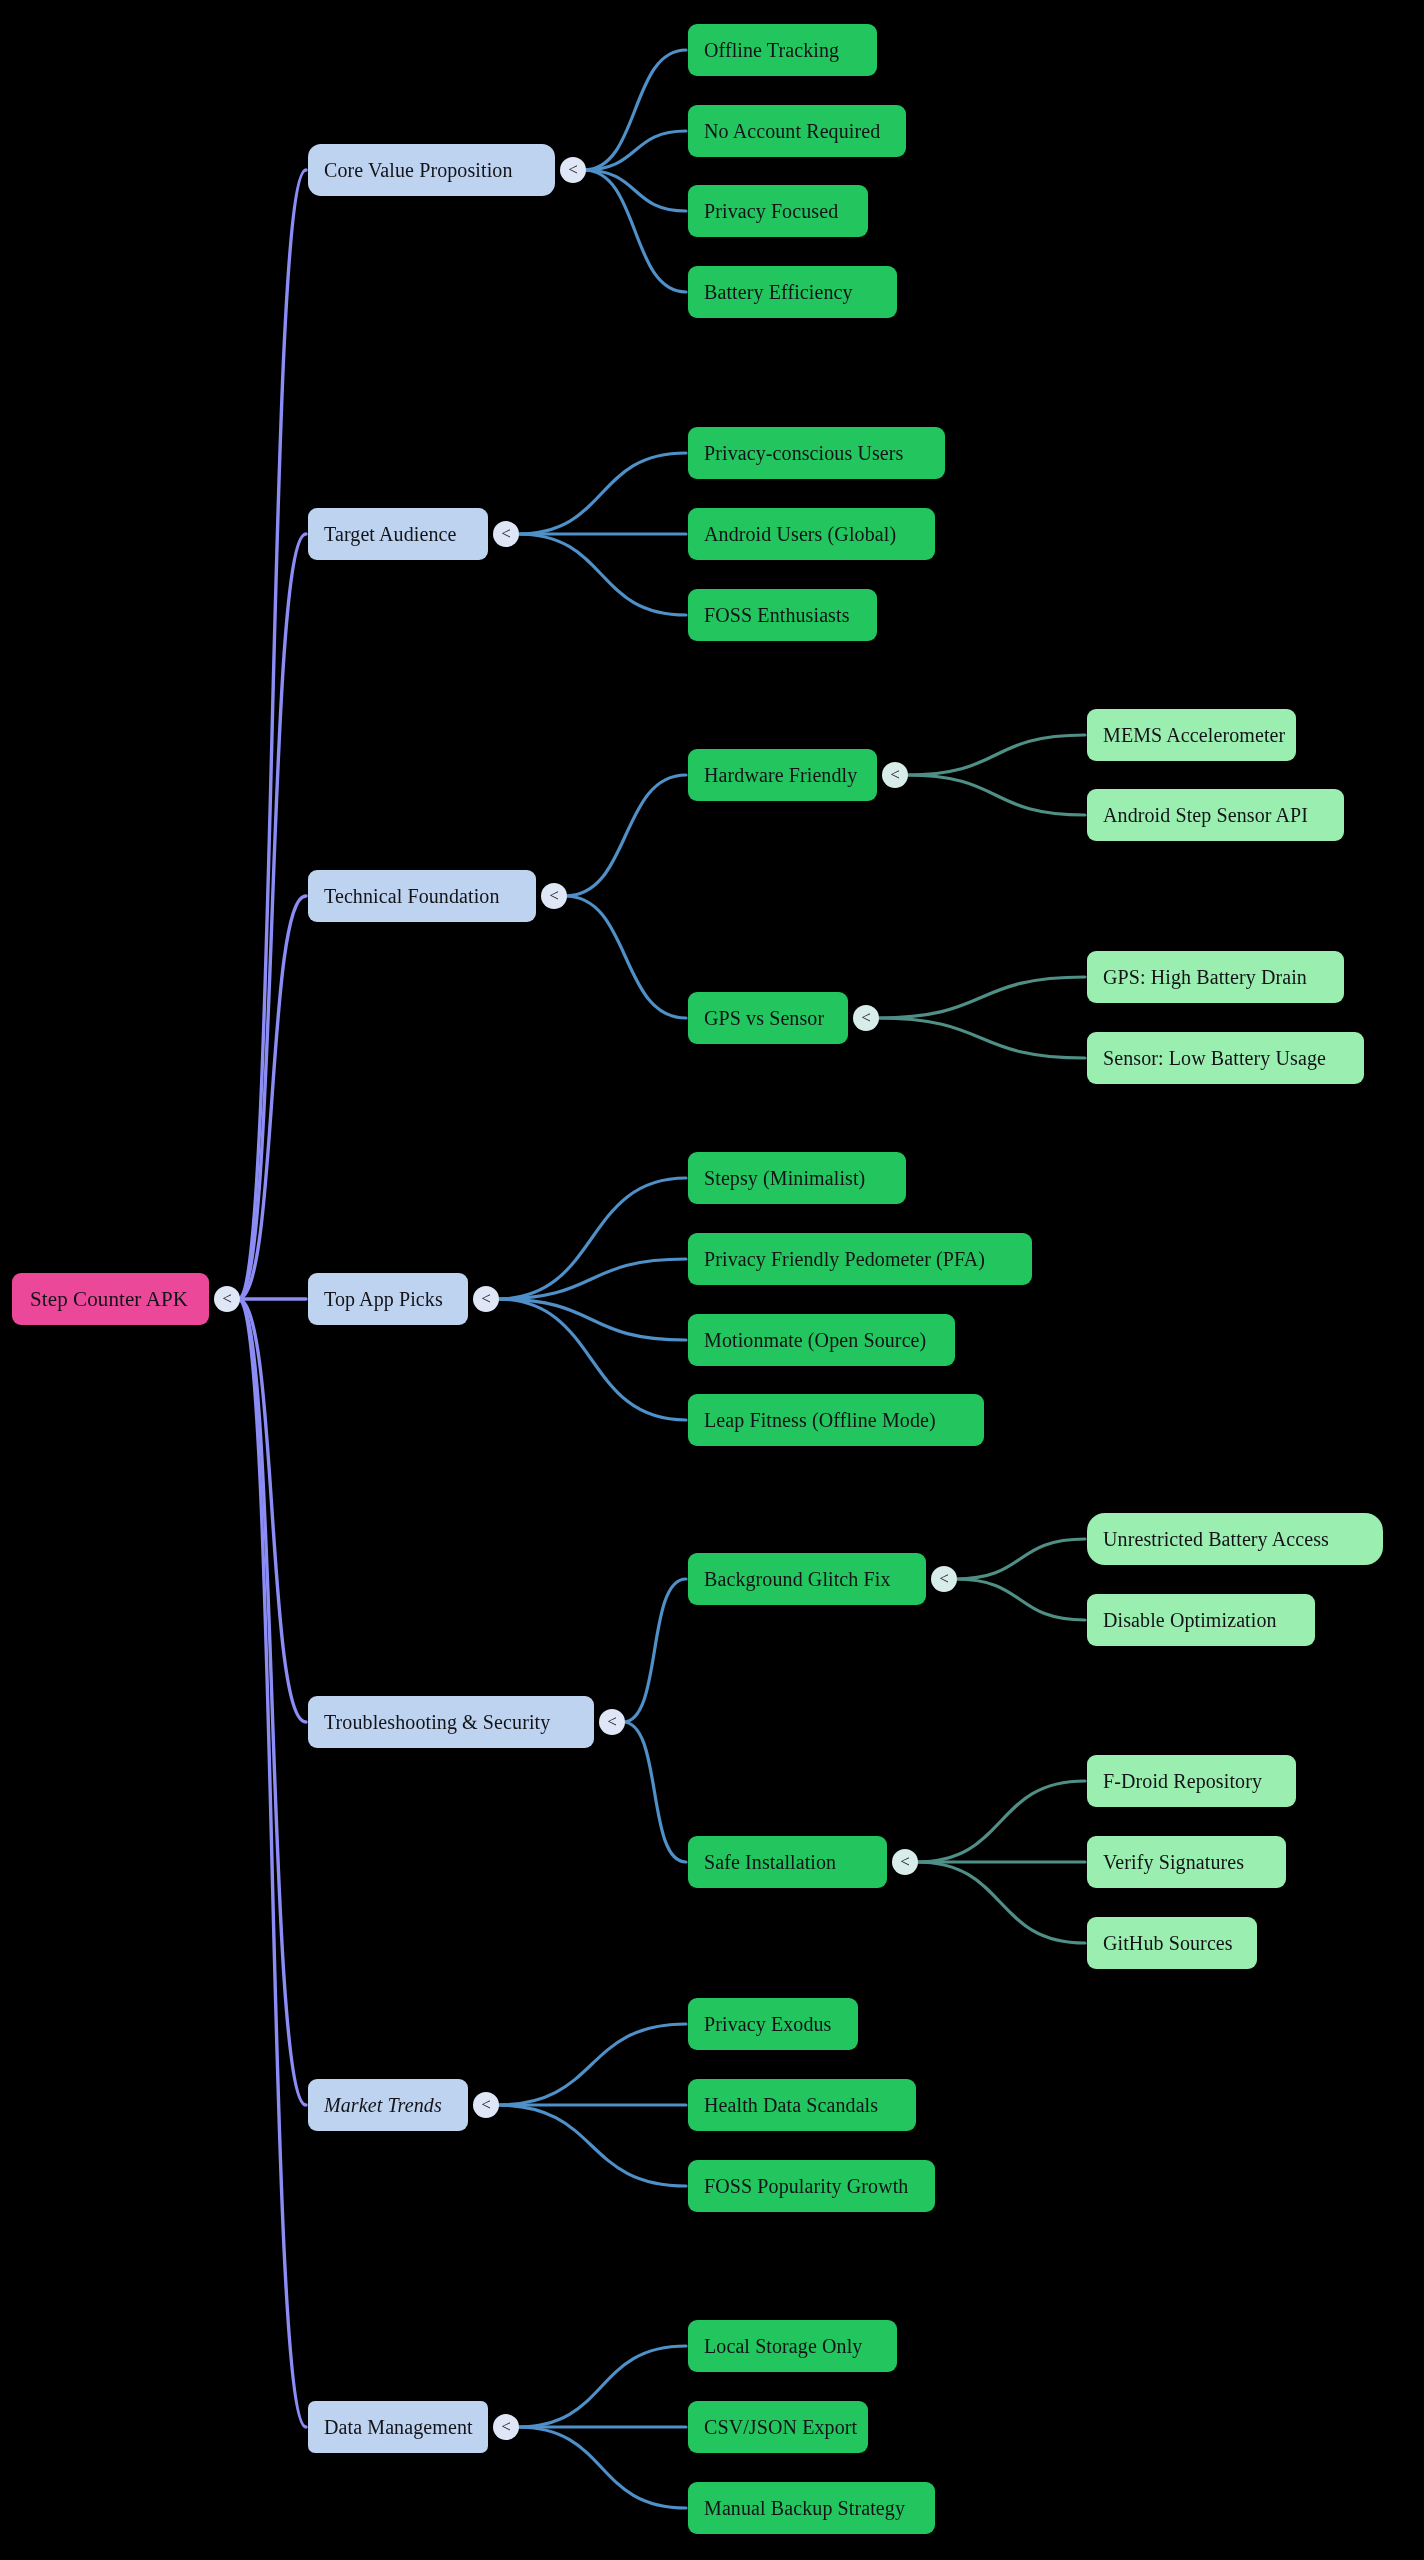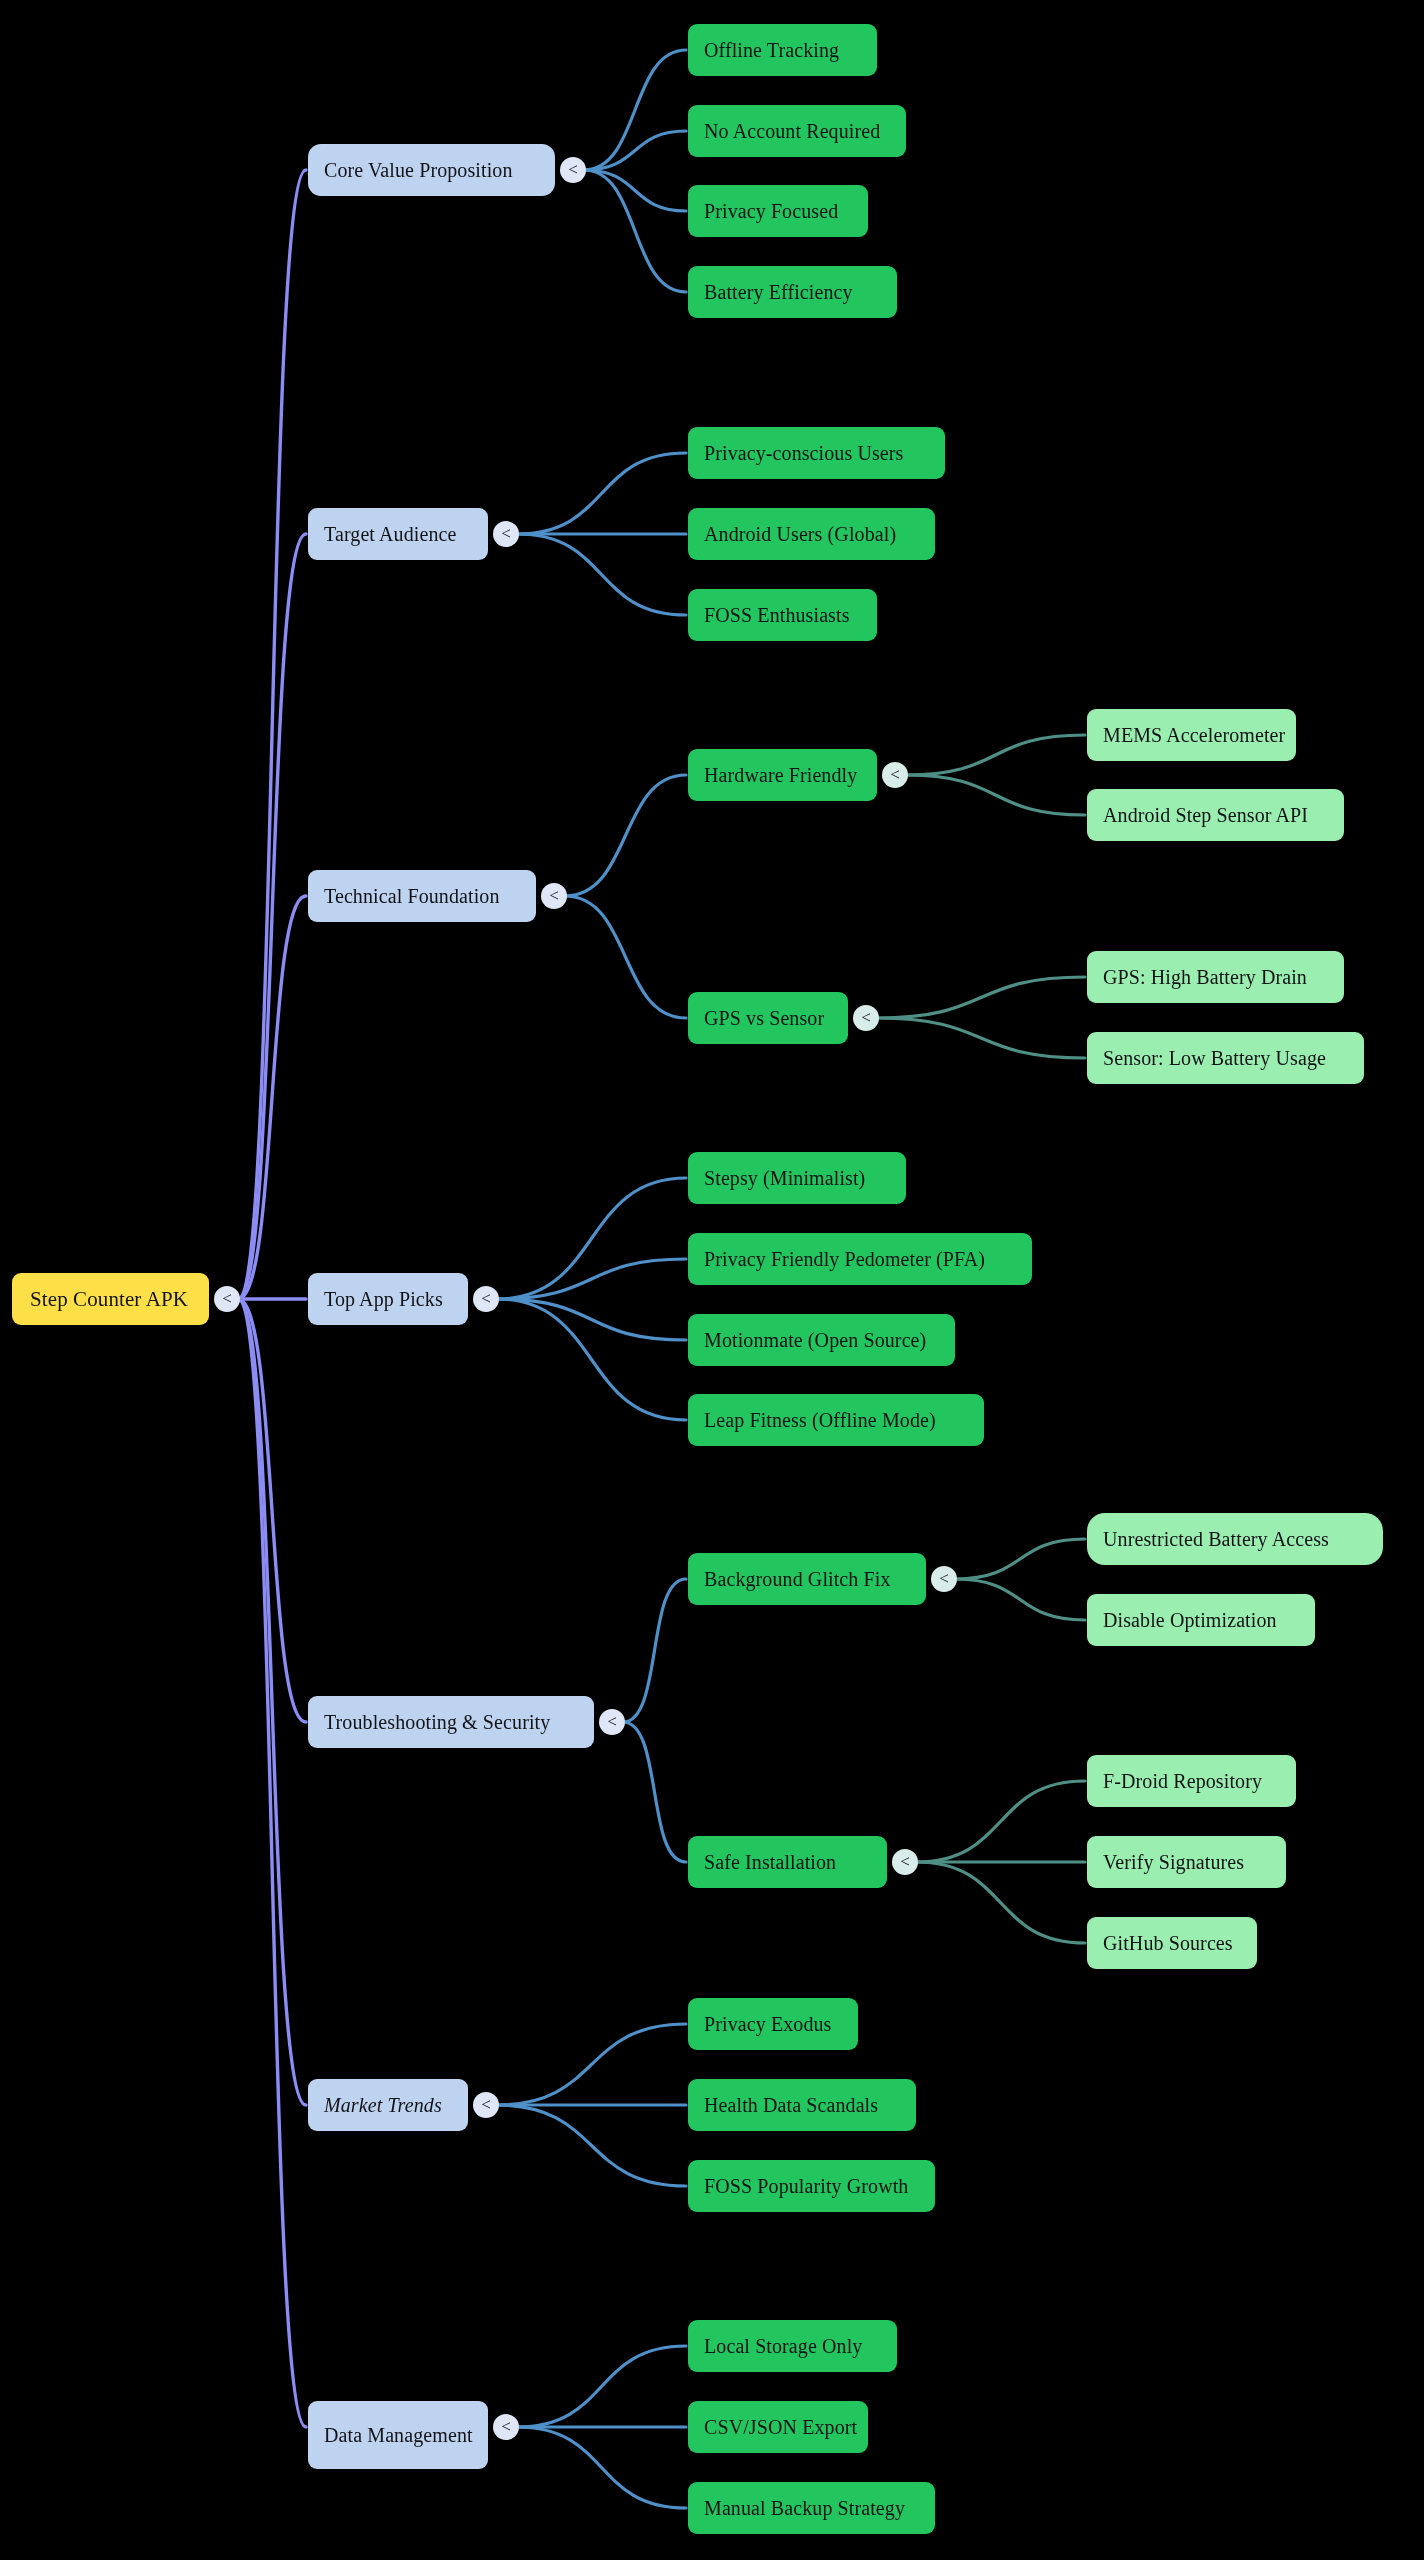--- a/index.html
+++ b/index.html
@@ -36,21 +36,21 @@
     border-radius: 9px;
     color: #131318;
     white-space: nowrap;
     letter-spacing: 0.1px;
   }
   .node .label {
     display: block;
     width: 100%;
   }
   .node-root {
-    background: #fde047;
+    background: #ec4899;
     font-size: 21px;
     padding: 0 18px;
     align-items: center;
   }
   .node-l1 {
     background: #bed3f0;
     font-size: 20px;
     padding: 0 16px;
   }
   .node-l2 {
@@ -228,21 +228,21 @@
       <div class="collapse " style="left: 473px; top: 2092px;">&lt;</div>
       <div class="node node-l2" style="left: 688px; top: 1998px; width: 170px; height: 52px;">
         <span class="label">Privacy Exodus</span>
       </div>
       <div class="node node-l2" style="left: 688px; top: 2079px; width: 228px; height: 52px;">
         <span class="label">Health Data Scandals</span>
       </div>
       <div class="node node-l2" style="left: 688px; top: 2160px; width: 247px; height: 52px;">
         <span class="label">FOSS Popularity Growth</span>
       </div>
-      <div class="node node-l1" style="left: 308px; top: 2401px; width: 180px; height: 68px;">
+      <div class="node node-l1" style="left: 308px; top: 2401px; width: 180px; height: 52px; border-radius: 7px;">
         <span class="label">Data Management</span>
       </div>
       <div class="collapse " style="left: 493px; top: 2414px;">&lt;</div>
       <div class="node node-l2" style="left: 688px; top: 2320px; width: 209px; height: 52px;">
         <span class="label">Local Storage Only</span>
       </div>
       <div class="node node-l2" style="left: 688px; top: 2401px; width: 180px; height: 52px;">
         <span class="label">CSV/JSON Export</span>
       </div>
       <div class="node node-l2" style="left: 688px; top: 2482px; width: 247px; height: 52px;">

